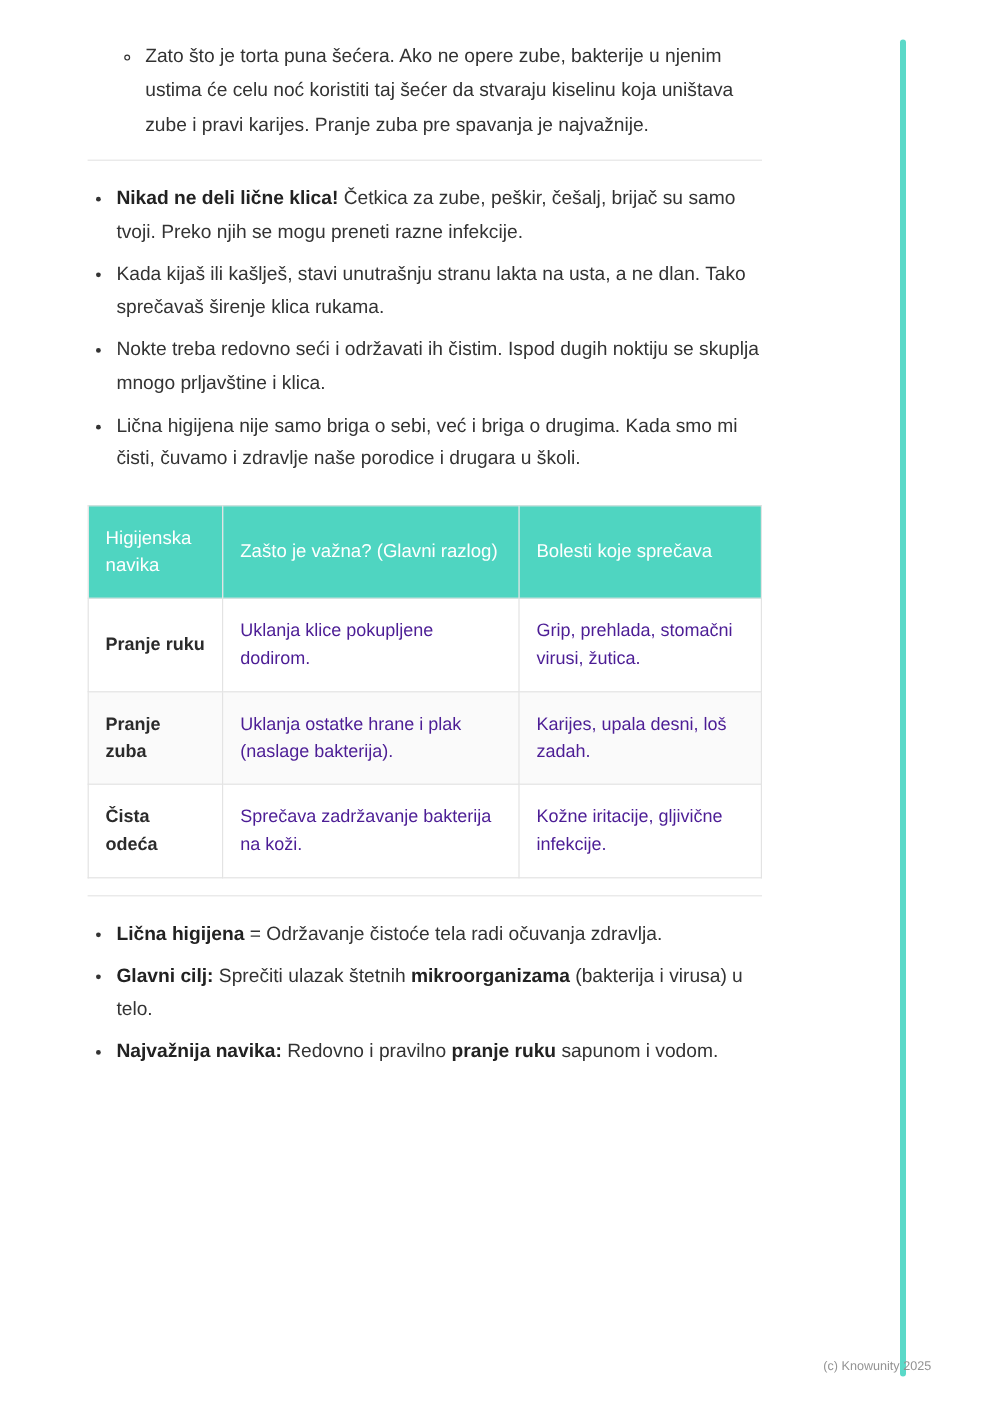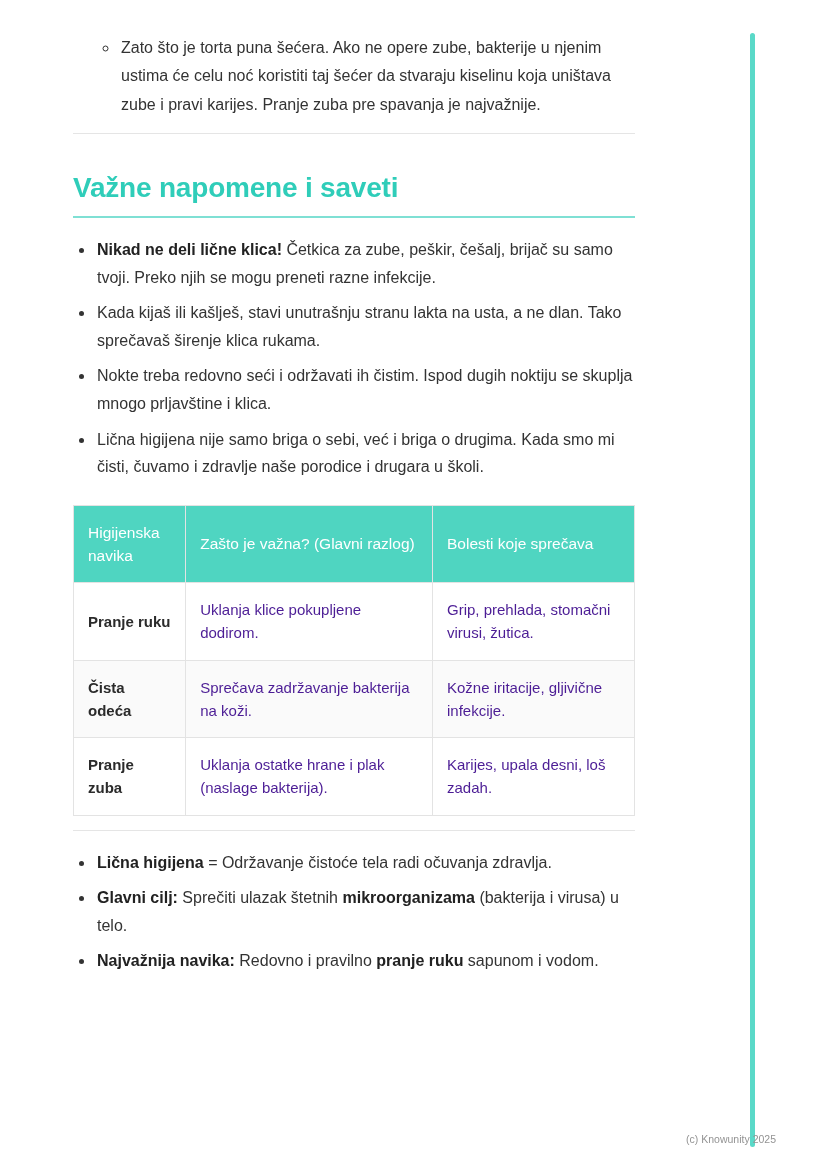--- a/index.html
+++ b/index.html
@@ -74,21 +74,20 @@
 
 <div class="page">
   <div class="content">
 
     <ul class="sub-list">
         <li><span>Zato što je torta puna šećera. Ako ne opere zube, bakterije u njenim ustima će celu noć koristiti taj šećer da stvaraju kiselinu koja uništava zube i pravi karijes. Pranje zuba pre spavanja je najvažnije.</span></li>
       </ul>
 
     <hr class="divider">
 
-    <h2 class="section-heading">Važne napomene i saveti</h2>
 
     <ul class="main-list">
         <li><strong>Nikad ne deli lične klica!</strong><span> Četkica za zube, peškir, češalj, brijač su samo tvoji. Preko njih se mogu preneti razne infekcije.</span></li>
         <li><span>Kada kijaš ili kašlješ, stavi unutrašnju stranu lakta na usta, a ne dlan. Tako sprečavaš širenje klica rukama.</span></li>
         <li><span>Nokte treba redovno seći i održavati ih čistim. Ispod dugih noktiju se skuplja mnogo prljavštine i klica.</span></li>
         <li><span>Lična higijena nije samo briga o sebi, već i briga o drugima. Kada smo mi čisti, čuvamo i zdravlje naše porodice i drugara u školi.</span></li>
       </ul>
 
     <table class="hygiene">
       <colgroup>
@@ -103,28 +102,28 @@
             <th>Bolesti koje sprečava</th>
           </tr>
       </thead>
       <tbody>
           <tr>
             <td class="col-habit">Pranje ruku</td>
             <td>Uklanja klice pokupljene dodirom.</td>
             <td>Grip, prehlada, stomačni virusi, žutica.</td>
           </tr>
           <tr>
+            <td class="col-habit">Pranje zuba</td>
+            <td>Uklanja ostatke hrane i plak (naslage bakterija).</td>
+            <td>Karijes, upala desni, loš zadah.</td>
+          </tr>
+          <tr>
             <td class="col-habit">Čista odeća</td>
             <td>Sprečava zadržavanje bakterija na koži.</td>
             <td>Kožne iritacije, gljivične infekcije.</td>
-          </tr>
-          <tr>
-            <td class="col-habit">Pranje zuba</td>
-            <td>Uklanja ostatke hrane i plak (naslage bakterija).</td>
-            <td>Karijes, upala desni, loš zadah.</td>
           </tr>
         </tbody>
     </table>
 
     <hr class="divider">
 
 
     <ul class="main-list">
         <li><strong>Lična higijena</strong><span> = Održavanje čistoće tela radi očuvanja zdravlja.</span></li>
         <li><strong>Glavni cilj:</strong><span> Sprečiti ulazak štetnih </span><strong>mikroorganizama</strong><span> (bakterija i virusa) u telo.</span></li>

